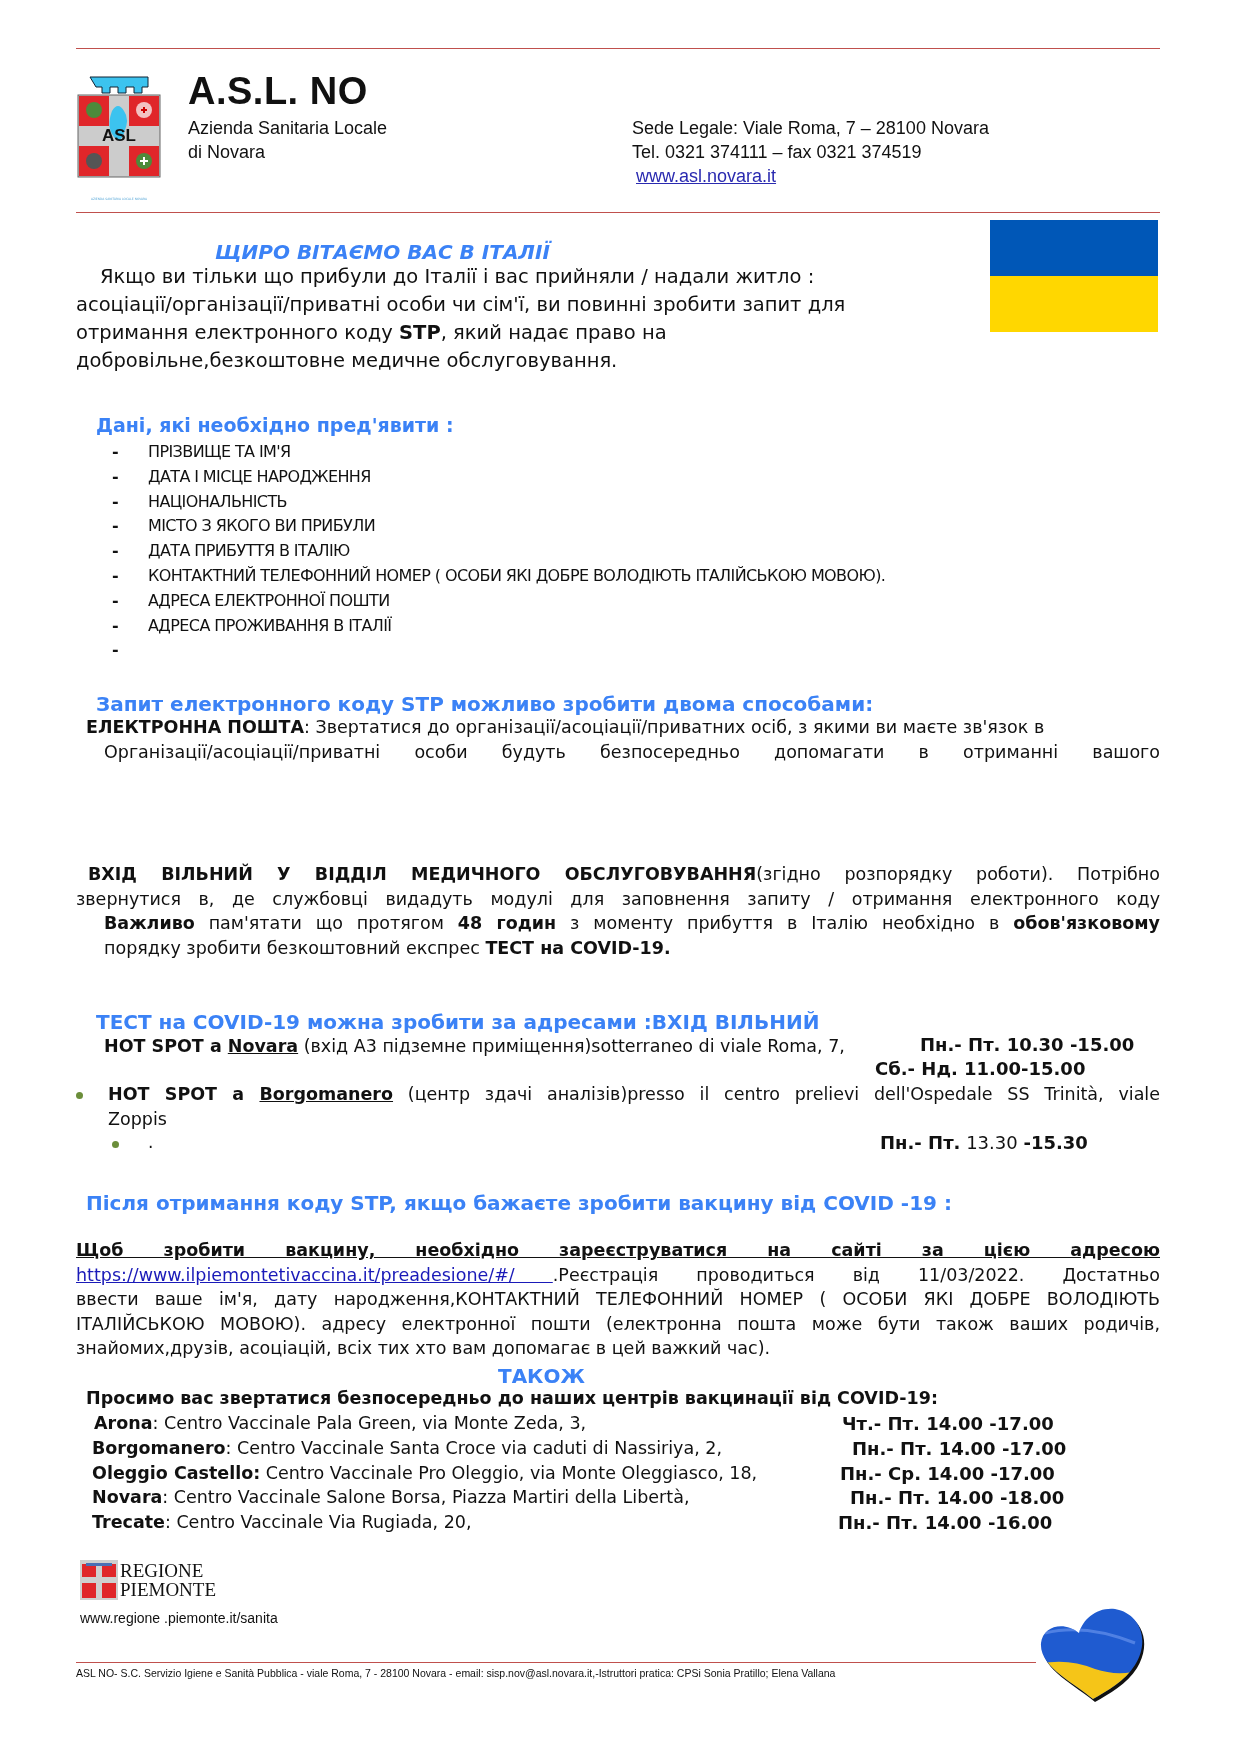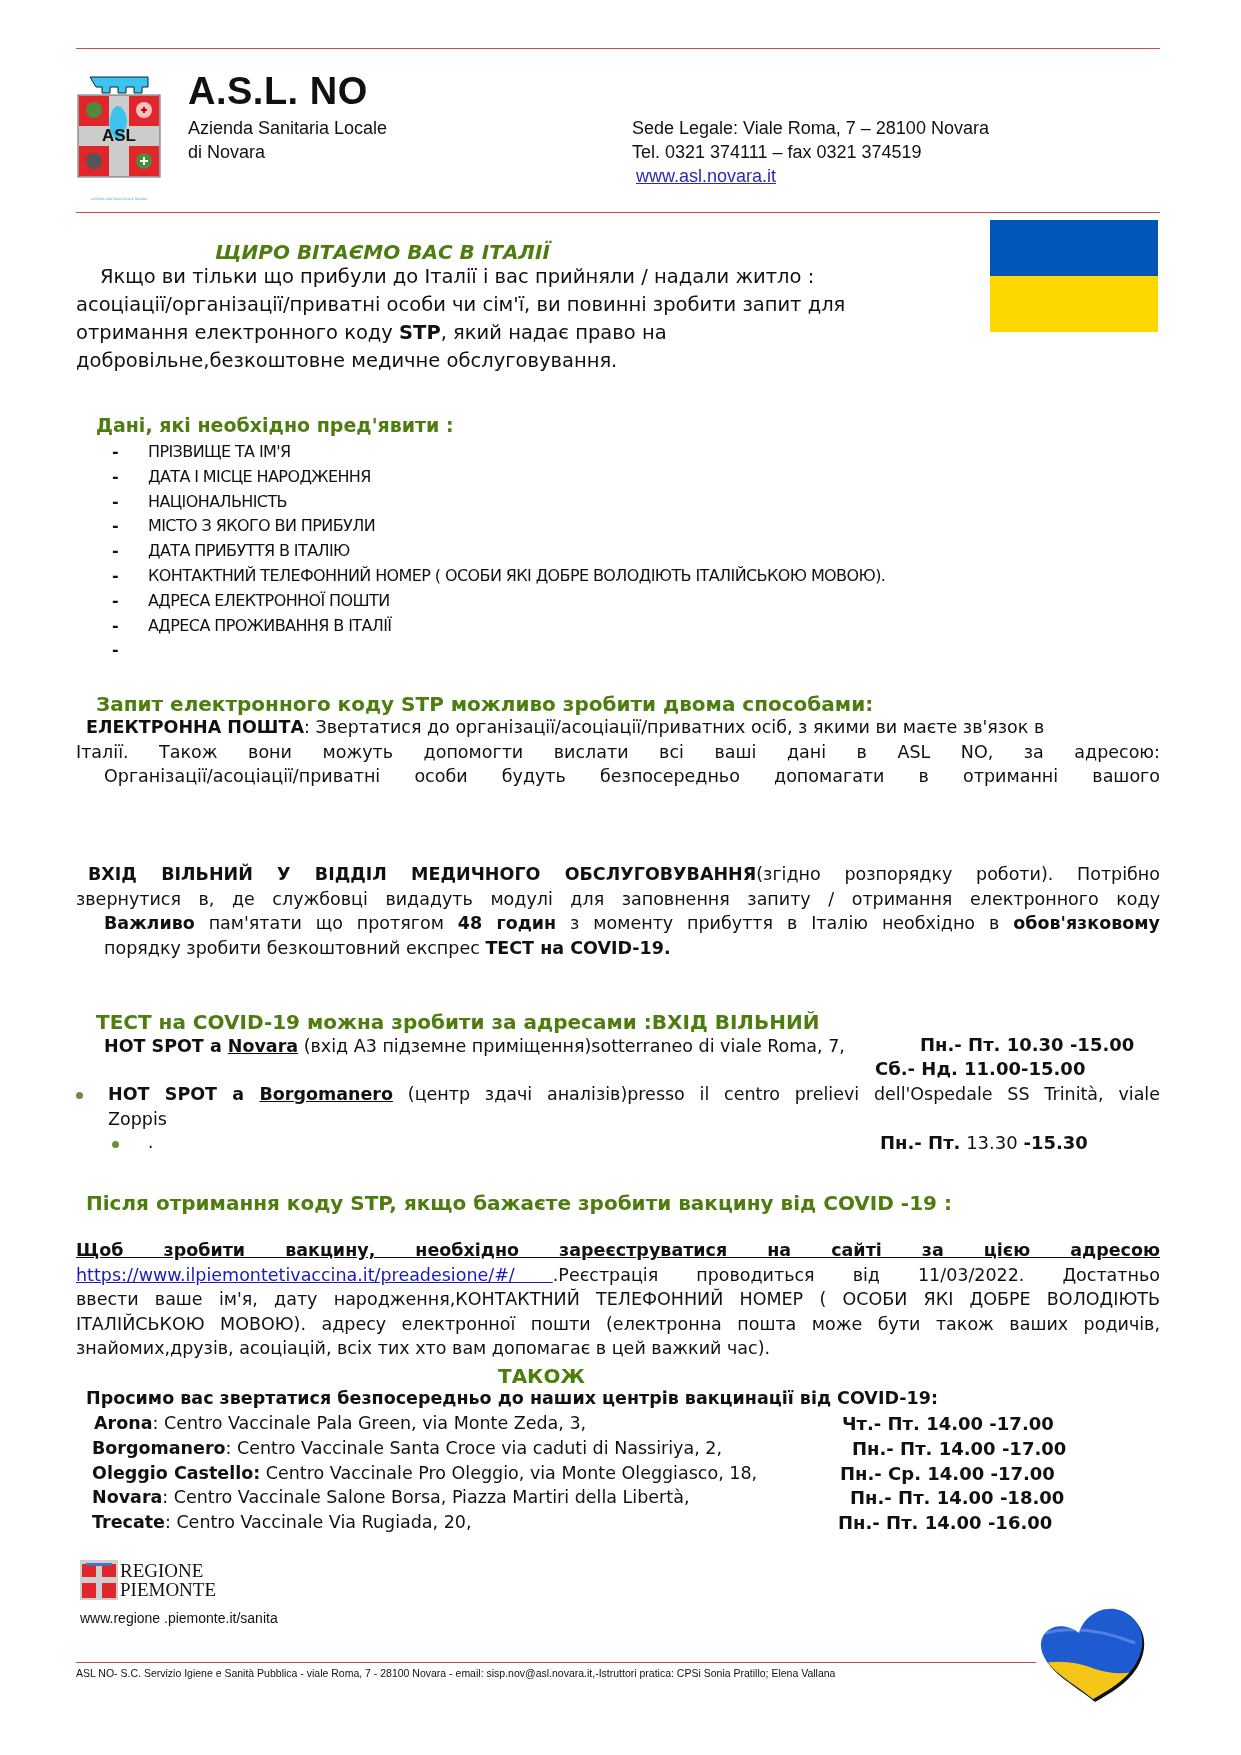--- a/index.html
+++ b/index.html
@@ -1,20 +1,20 @@
 <!DOCTYPE html>
 <html><head>
 <meta charset="utf-8">
 <style>
   html, body { margin: 0; padding: 0; background: #ffffff; }
   body { width: 1241px; height: 1755px; position: relative; overflow: hidden; font-family: "DejaVu Sans", sans-serif; color: #111; }
   .abs { position: absolute; }
   .rule { position: absolute; height: 1px; background: #c0504d; }
   .gill { font-family: "Liberation Sans", sans-serif; }
-  .blue-h { color: #4d7c0f; font-weight: bold; }
+  .blue-h { color: #3b82f6; font-weight: bold; }
   a, .link { color: #1a0dab; text-decoration: underline; }
   .b { font-weight: bold; }
   .u { text-decoration: underline; }
 
   
   #logo { left: 76px; top: 75px; width: 86px; height: 118px; }
   #org-title { left: 188px; top: 70px; font-size: 38px; font-weight: bold; font-family: "Liberation Sans", sans-serif; letter-spacing: 0.5px; }
   .org-sub { left: 188px; font-size: 18px; font-family: "Liberation Sans", sans-serif; }
   .contact { left: 632px; font-size: 18px; font-family: "Liberation Sans", sans-serif; }
 
@@ -123,21 +123,20 @@
       <span class="cond">АДРЕСА ПРОЖИВАННЯ В ІТАЛІЇ</span>
     </div>
     <div class="row">
       <span class="dash">-</span>
     </div>
   </div>
 
 <div class="abs sec-h blue-h" style="left:96px; top:692px;">Запит електронного коду  STP можливо зробити  двома способами:</div>
 <div class="abs para" style="left:76px; top:715px; width:1084px;">
   <div style="padding-left:10px;"><span class="b">ЕЛЕКТРОННА ПОШТА</span><span>: Звертатися до організації/асоціації/приватних осіб, з якими ви маєте зв'язок   в</span></div>
-  <div style="text-align-last: justify;">Італії. Також   вони можуть   допомогти вислати всі ваші дані в   ASL NO, за адресою:</div>
   <div style="padding-left:28px; text-align-last: justify;">Організації/асоціації/приватні особи   будуть безпосередньо допомагати в отриманні вашого</div>
 </div>
 
 <div class="abs para" style="left:76px; top:862px; width:1084px;">
   <div style="padding-left:12px; text-align-last: justify;"><span class="b">ВХІД ВІЛЬНИЙ У ВІДДІЛ МЕДИЧНОГО ОБСЛУГОВУВАННЯ</span><span>(згідно розпорядку роботи). Потрібно</span></div>
   <div style="text-align-last: justify;">звернутися   в, де службовці видадуть модулі для заповнення запиту / отримання  електронного коду</div>
   <div style="padding-left:28px; text-align-last: justify;"><span class="b">Важливо</span><span> пам'ятати що  протягом </span><span class="b">48 годин</span><span> з моменту прибуття в Італію необхідно в </span><span class="b">обов'язковому</span></div>
   <div style="padding-left:28px;"><span>порядку  зробити безкоштовний експрес </span><span class="b">ТЕСТ на COVID-19.</span></div>
 </div>
 

